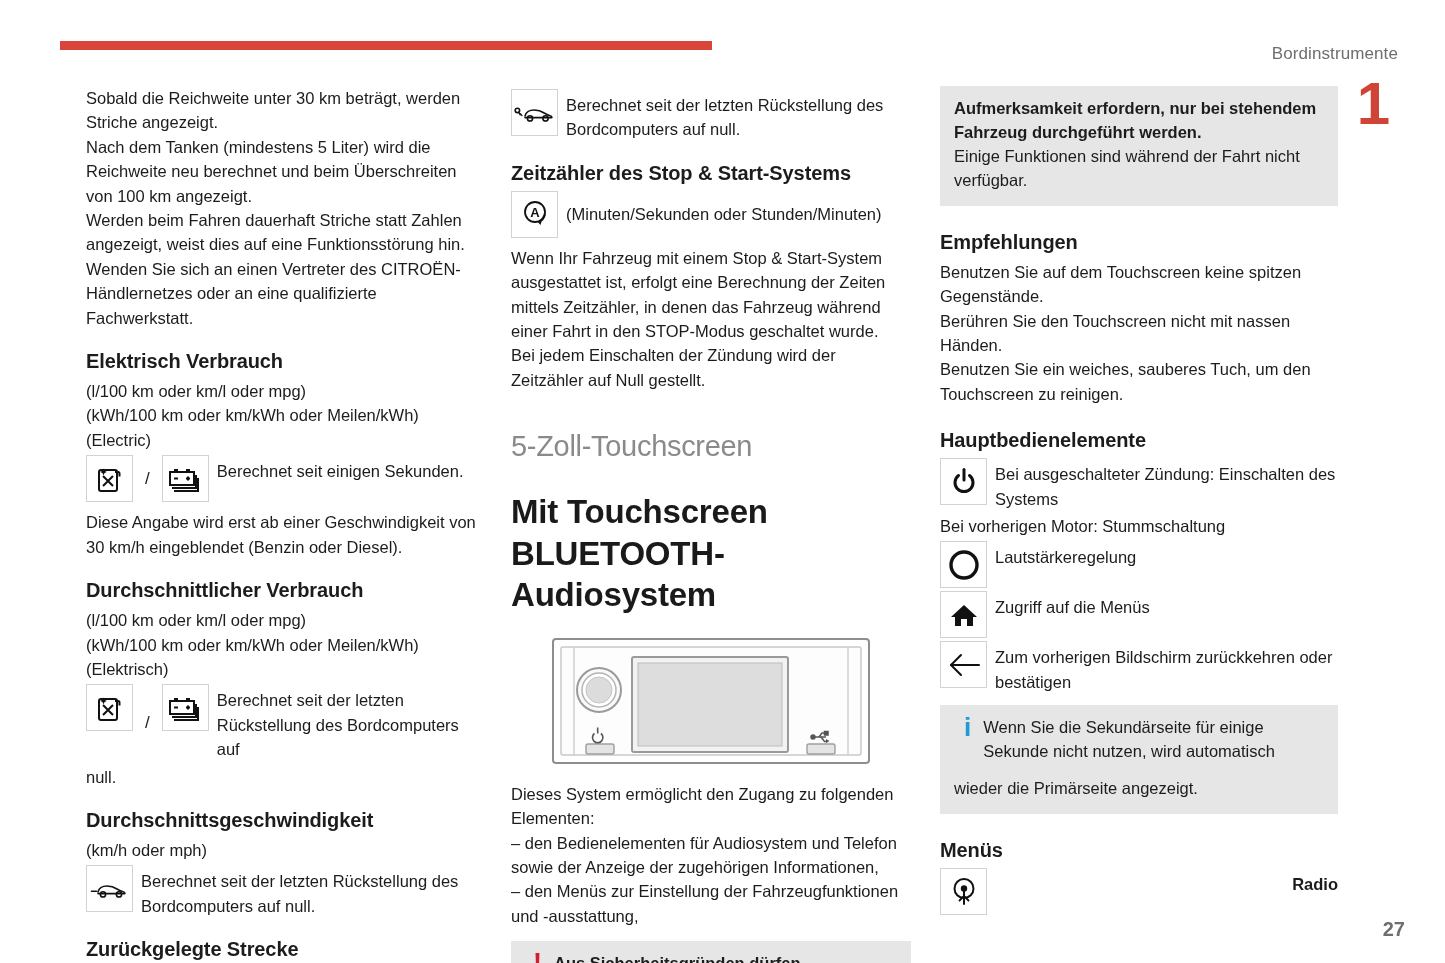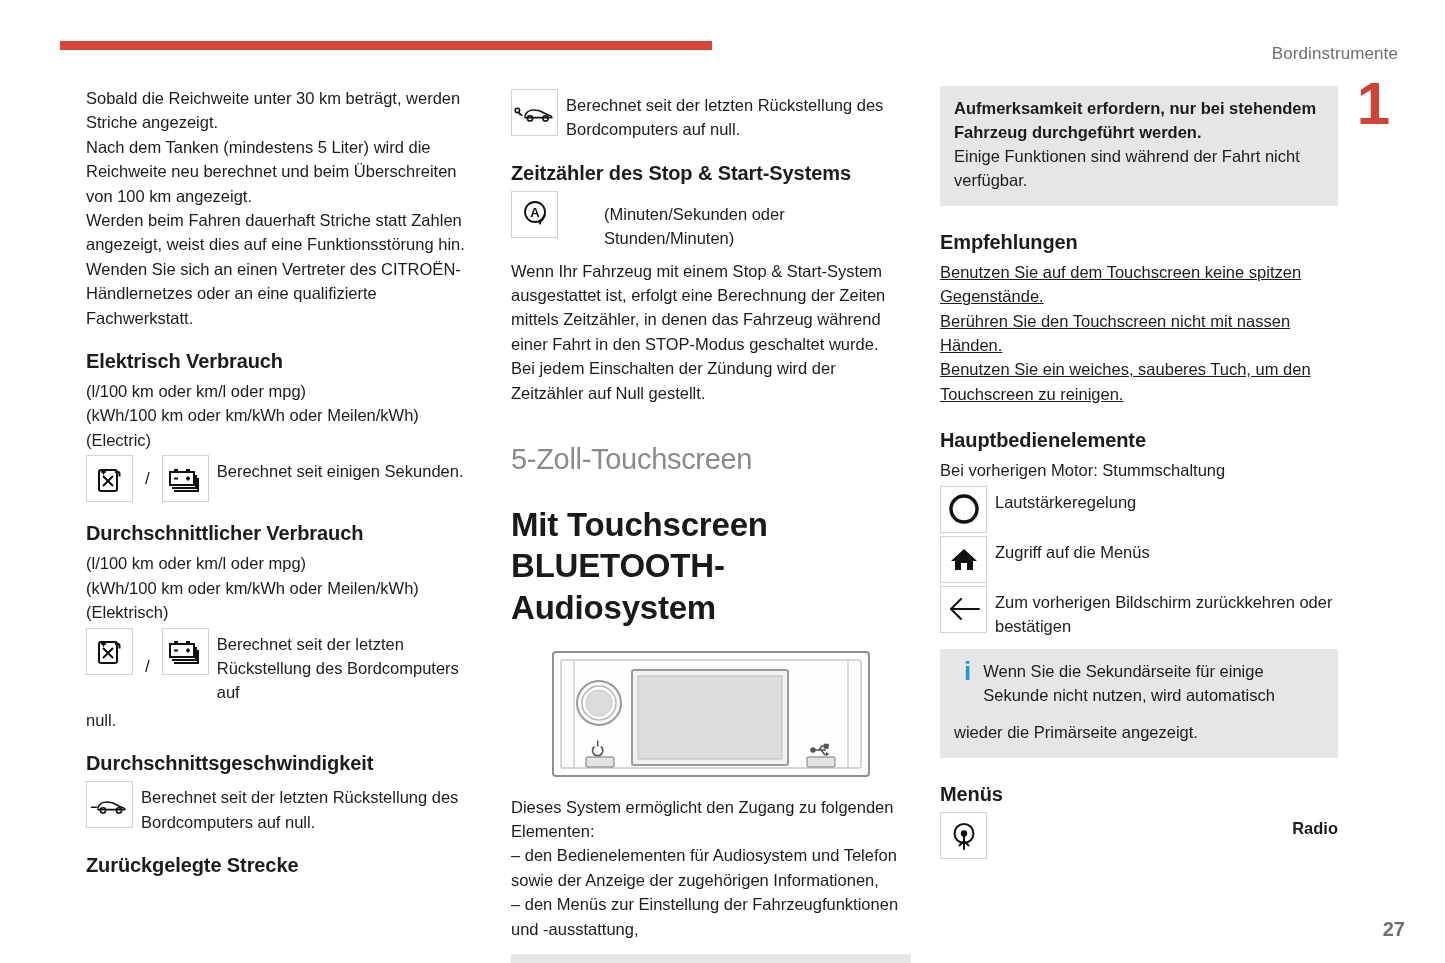--- a/index.html
+++ b/index.html
@@ -93,21 +93,21 @@
   }
 
   
   .icon-row {
     display: flex;
     align-items: flex-start;
     gap: 8px;
     margin: 3px 0 3px 0;
   }
   .icon-row .txt { flex: 1; padding-top: 4px; }
-  .icon-row.mid .txt { padding-top: 11px; margin-left: 38px; }
+  .icon-row.mid .txt { padding-top: 11px; }
 
   .icon-box {
     width: 47px;
     height: 47px;
     border: 1px solid #d2d2d2;
     box-sizing: border-box;
     display: flex;
     align-items: center;
     justify-content: center;
     flex: 0 0 auto;
@@ -190,20 +190,21 @@
         <rect x="3" y="8" width="24" height="13" fill="none" stroke="#111" stroke-width="2"></rect>
         <rect x="7" y="5" width="4" height="3.5" fill="#111"></rect>
         <rect x="19" y="5" width="4" height="3.5" fill="#111"></rect>
         <path d="M7 14.5 h4" stroke="#111" stroke-width="2"></path>
         <path d="M19 14.5 h4 M21 12.5 v4" stroke="#111" stroke-width="2"></path>
         <path d="M29 11 v13 h-24 M31 14 v13 h-24" fill="none" stroke="#111" stroke-width="2"></path>
       </svg>
     </span>
     <span class="txt">Berechnet seit einigen Sekunden.</span>
   </div>
+  <p class="para" style="margin-top:8px;">Diese Angabe wird erst ab einer Geschwindigkeit von 30 km/h eingeblendet (Benzin oder Diesel).</p>
 
   <h2 class="sec">Durchschnittlicher Verbrauch</h2>
   <p class="para">(l/100 km oder km/l oder mpg)</p>
   <p class="para">(kWh/100 km oder km/kWh oder Meilen/kWh)</p>
   <p class="para">(Elektrisch)</p>
   <div class="icon-row">
     <span class="icon-box">
       <svg width="30" height="32" viewBox="0 0 30 32" aria-hidden="true">
         <path d="M6 7 h14 a2 2 0 0 1 2 2 v17 a2 2 0 0 1 -2 2 h-14 a2 2 0 0 1 -2 -2 v-17 a2 2 0 0 1 2 -2 z" fill="none" stroke="#111" stroke-width="2"></path>
         <path d="M20 9 h3 a1.5 1.5 0 0 1 1.5 1.5 v3" fill="none" stroke="#111" stroke-width="2"></path>
@@ -220,20 +221,21 @@
         <path d="M7 14.5 h4" stroke="#111" stroke-width="2"></path>
         <path d="M19 14.5 h4 M21 12.5 v4" stroke="#111" stroke-width="2"></path>
         <path d="M29 11 v13 h-24 M31 14 v13 h-24" fill="none" stroke="#111" stroke-width="2"></path>
       </svg>
     </span>
     <span class="txt">Berechnet seit der letzten Rückstellung des Bordcomputers auf</span>
   </div>
   <p class="para">null.</p>
 
   <h2 class="sec">Durchschnittsgeschwindigkeit</h2>
+  <p class="para">(km/h oder mph)</p>
   <div class="icon-row">
     <span class="icon-box">
       <svg width="40" height="22" viewBox="0 0 40 22" aria-hidden="true">
         <path d="M8 14 c1 -4 4 -6 9 -6 c4 0 7 1 10 3 c2 1.2 4 2 5.5 2.4 c1.6 .4 2.3 1 2.3 1.6" fill="none" stroke="#111" stroke-width="1.6" stroke-linecap="round"></path>
         <path d="M8 15.6 h26.8" fill="none" stroke="#111" stroke-width="1.6" stroke-linecap="round"></path>
         <circle cx="13" cy="16.4" r="2.6" fill="none" stroke="#111" stroke-width="1.6"></circle>
         <circle cx="29" cy="16.4" r="2.6" fill="none" stroke="#111" stroke-width="1.6"></circle>
         <path d="M1.5 13.2 h5" stroke="#111" stroke-width="1.6" stroke-linecap="round"></path>
       </svg>
     </span>
@@ -324,26 +326,35 @@
 </div>
 
 <div class="col col-right">
 
   <div class="box">
     <p class="para" style="font-weight:bold;">Aufmerksamkeit erfordern, nur bei stehendem Fahrzeug durchgeführt werden.</p>
     <p class="para">Einige Funktionen sind während der Fahrt nicht verfügbar.</p>
   </div>
 
   <h2 class="sec" style="margin-top:24px;">Empfehlungen</h2>
-  <p class="para" style="white-space:pre-line;text-decoration:underline;">Benutzen Sie auf dem Touchscreen keine spitzen Gegenstände.
+  <p class="para" style="white-space:pre-line;">Benutzen Sie auf dem Touchscreen keine spitzen Gegenstände.
 Berühren Sie den Touchscreen nicht mit nassen Händen.
 Benutzen Sie ein weiches, sauberes Tuch, um den Touchscreen zu reinigen.</p>
 
   <h2 class="sec" style="margin-top:22px;">Hauptbedienelemente</h2>
 
+  <div class="icon-row">
+    <span class="icon-box">
+      <svg width="30" height="30" viewBox="0 0 30 30" aria-hidden="true">
+        <path d="M9.5 8.5 a9 9 0 1 0 11 0" fill="none" stroke="#111" stroke-width="3" stroke-linecap="round"></path>
+        <path d="M15 2.5 v10.5" stroke="#111" stroke-width="3" stroke-linecap="round"></path>
+      </svg>
+    </span>
+    <span class="txt">Bei ausgeschalteter Zündung: Einschalten des Systems</span>
+  </div>
   <p class="para">Bei vorherigen Motor: Stummschaltung</p>
 
   <div class="icon-row">
     <span class="icon-box">
       <svg width="32" height="32" viewBox="0 0 32 32" aria-hidden="true">
         <circle cx="16" cy="16" r="13" fill="none" stroke="#111" stroke-width="3.4"></circle>
         <circle cx="16" cy="16" r="9.5" fill="none" stroke="#ffffff" stroke-width="1.2"></circle>
       </svg>
     </span>
     <span class="txt">Lautstärkeregelung</span>

